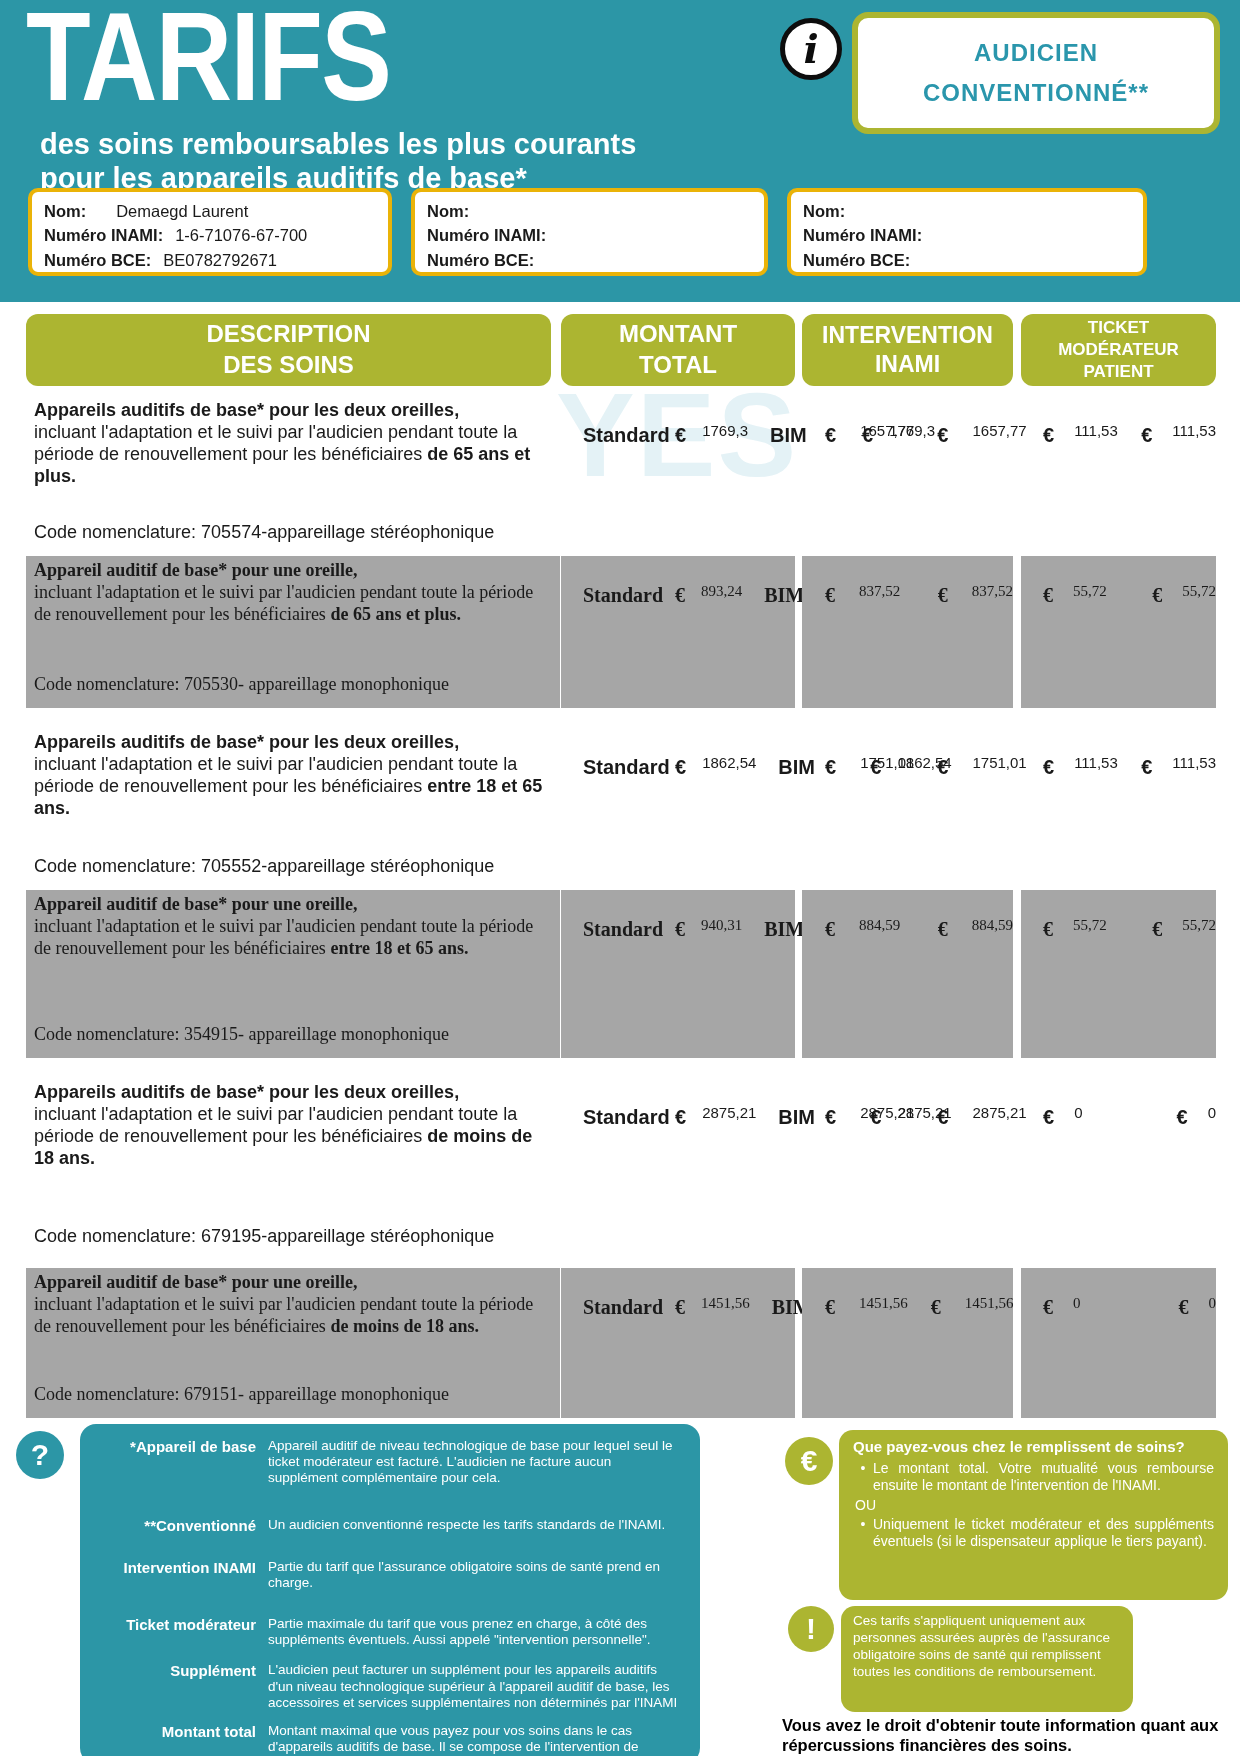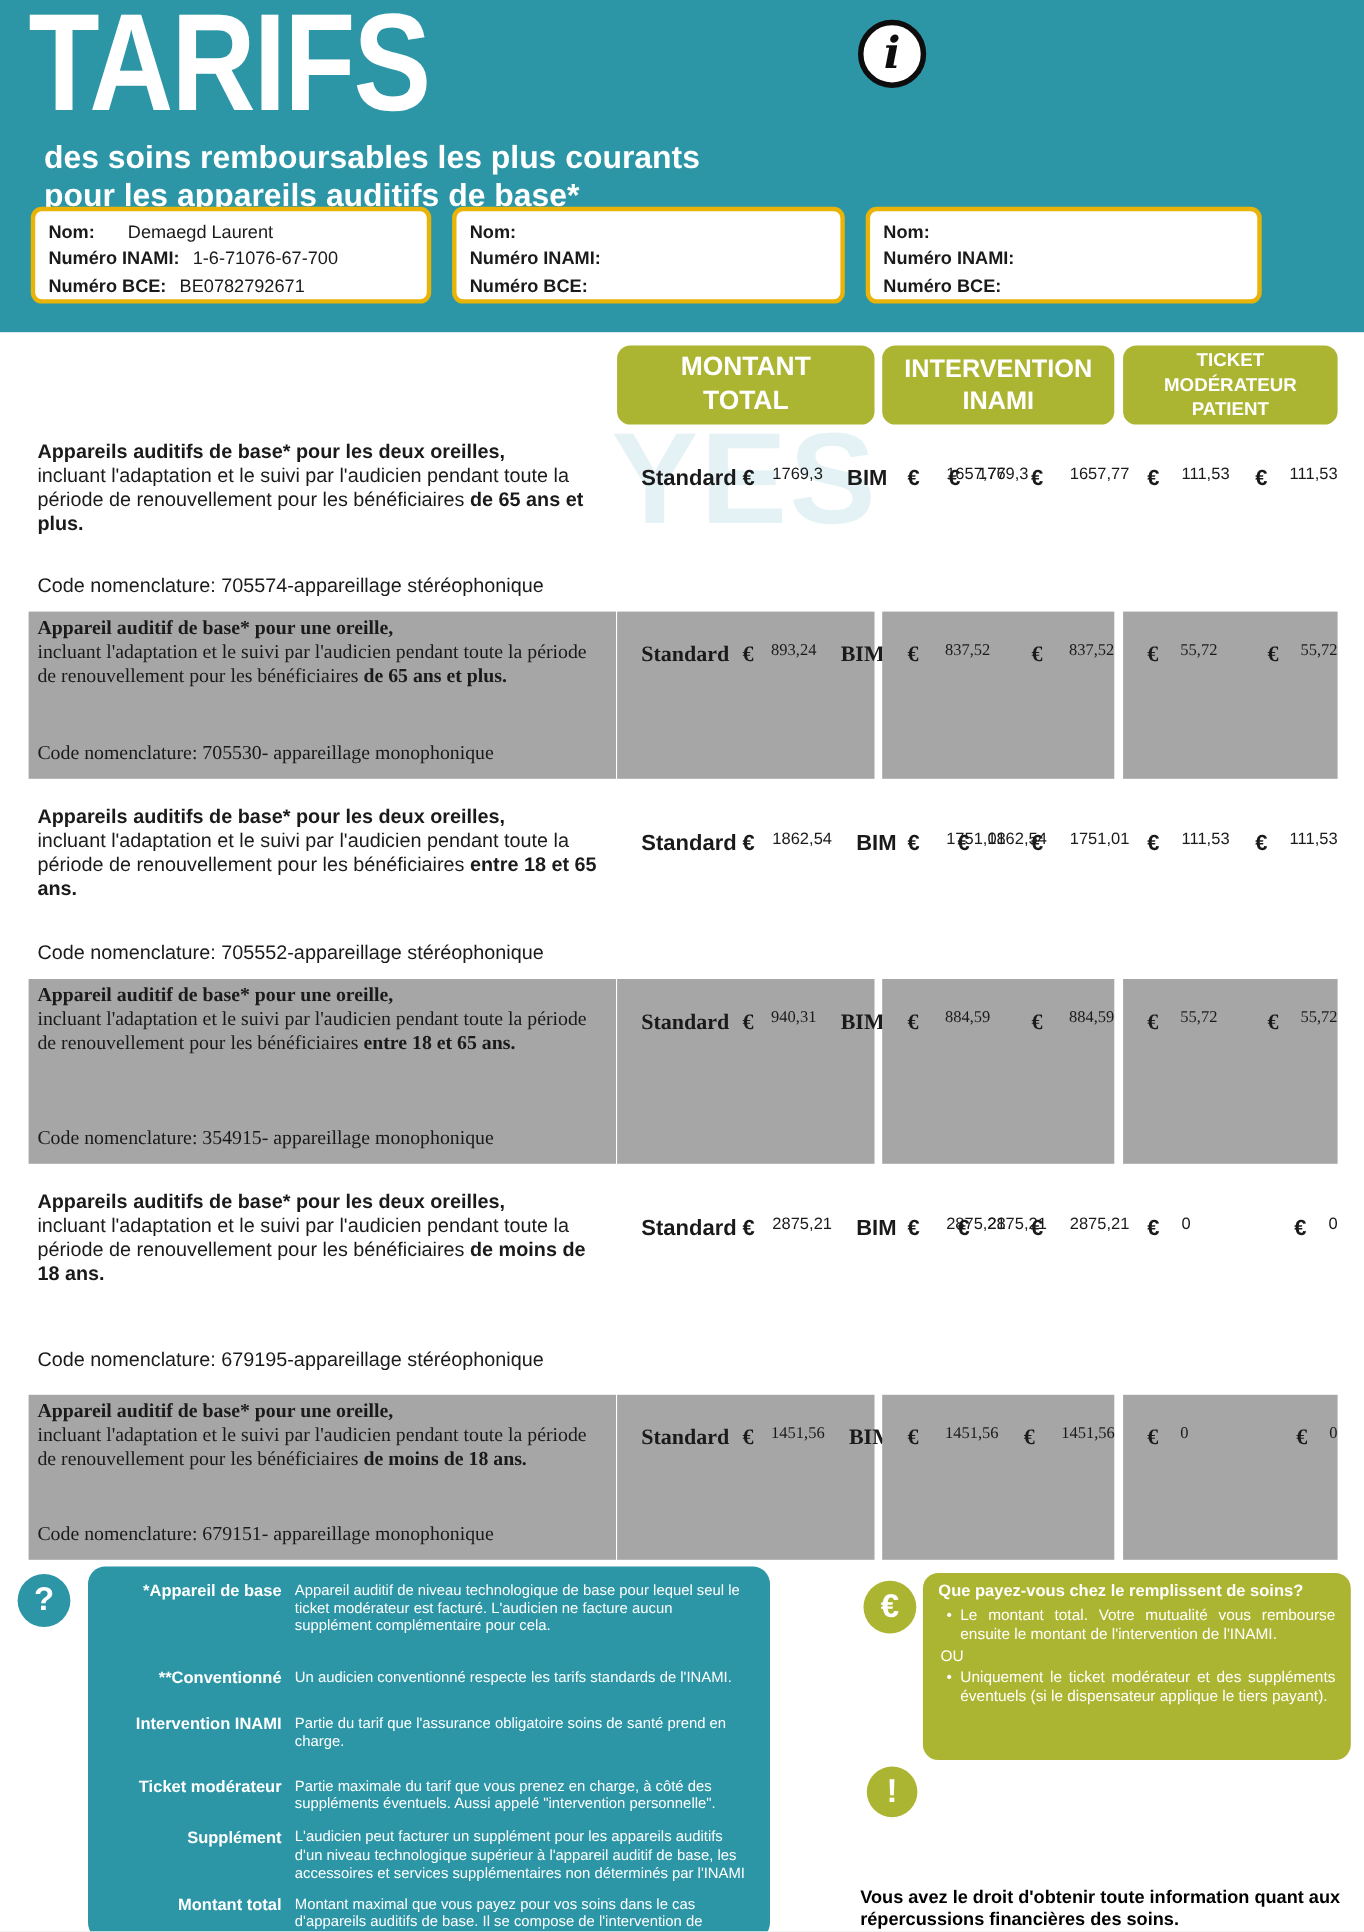--- a/index.html
+++ b/index.html
@@ -79,38 +79,46 @@
 
   <div class="band">
     <div class="tarifs">TARIFS</div>
     <div class="subtitle">
       <div>des soins remboursables les plus courants</div>
       <div>pour les appareils auditifs de base*</div>
     </div>
     <div class="info-circle">
       <span>i</span>
     </div>
+    <div class="badge">
+      <div>AUDICIEN</div>
+      <div>CONVENTIONNÉ**</div>
+    </div>
 
     <div class="pbox pbox1">
       <div><span class="p-lbl">Nom:</span><span class="p-val p-val-nom">Demaegd Laurent</span></div>
       <div><span class="p-lbl">Numéro INAMI:</span><span class="p-val">1-6-71076-67-700</span></div>
       <div><span class="p-lbl">Numéro BCE:</span><span class="p-val">BE0782792671</span></div>
     </div>
     <div class="pbox pbox2">
       <div><span class="p-lbl">Nom:</span><span class="p-val"></span></div>
       <div><span class="p-lbl">Numéro INAMI:</span><span class="p-val"></span></div>
       <div><span class="p-lbl">Numéro BCE:</span><span class="p-val"></span></div>
     </div>
     <div class="pbox pbox3">
       <div><span class="p-lbl">Nom:</span><span class="p-val"></span></div>
       <div><span class="p-lbl">Numéro INAMI:</span><span class="p-val"></span></div>
       <div><span class="p-lbl">Numéro BCE:</span><span class="p-val"></span></div>
     </div>
   </div>
 
+  <div class="thead th-desc">
+    <div>DESCRIPTION</div>
+    <div>DES SOINS</div>
+  </div>
   <div class="thead th-m">
     <div>MONTANT</div>
     <div>TOTAL</div>
   </div>
   <div class="thead th-i">
     <div>INTERVENTION</div>
     <div>INAMI</div>
   </div>
   <div class="thead th-t">
     <div>TICKET</div>
@@ -324,16 +332,17 @@
     <div class="or">OU</div>
     <div class="bullet">
       <span class="dot">•</span>
       <span>Uniquement le ticket modérateur et des suppléments éventuels (si le dispensateur applique le tiers payant).</span>
     </div>
   </div>
 
   <div class="ex-circle">
       <span>!</span>
     </div>
+  <div class="warn">Ces tarifs s'appliquent uniquement aux personnes assurées auprès de l'assurance obligatoire soins de santé qui remplissent toutes les conditions de remboursement.</div>
 
   <div class="footer">Vous avez le droit d'obtenir toute information quant aux répercussions financières des soins.</div>
 
 </div>
 
 </body></html>

